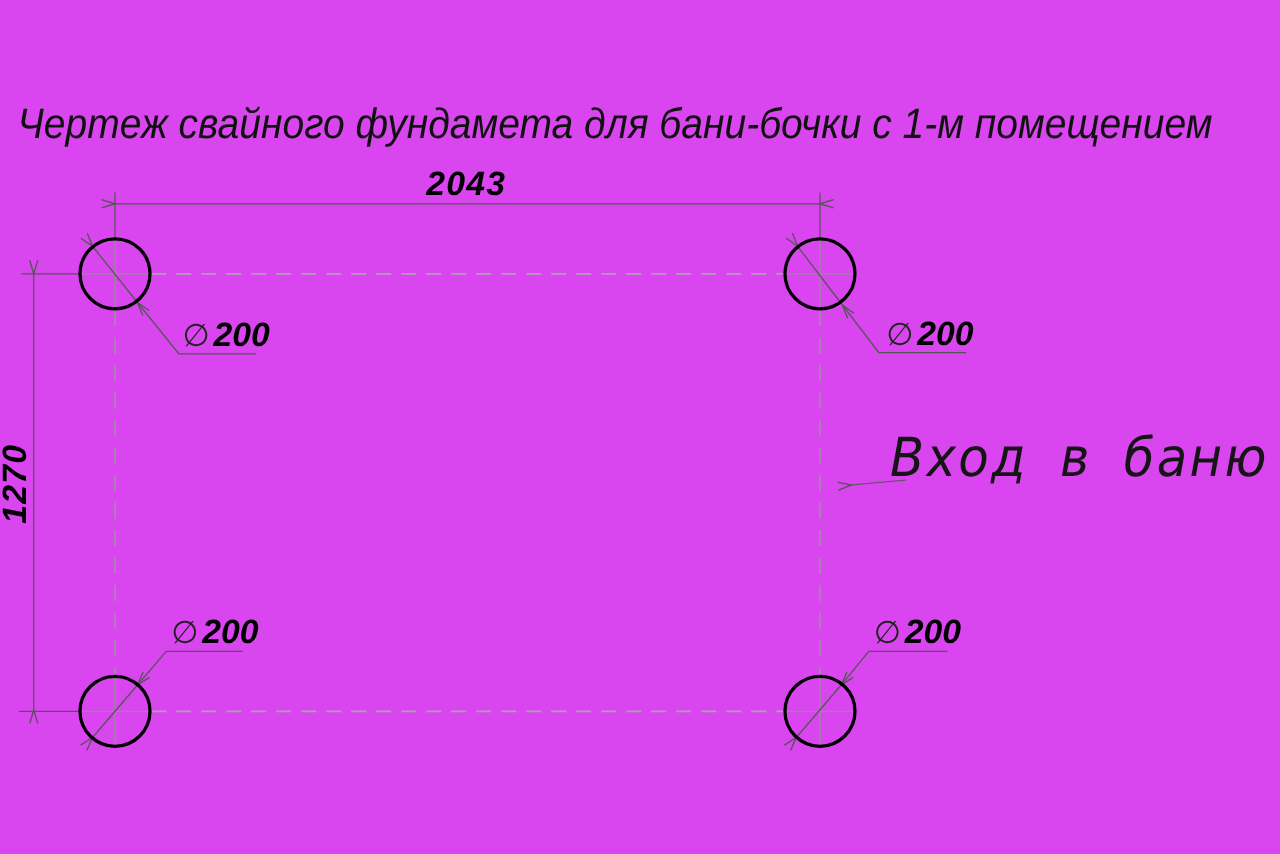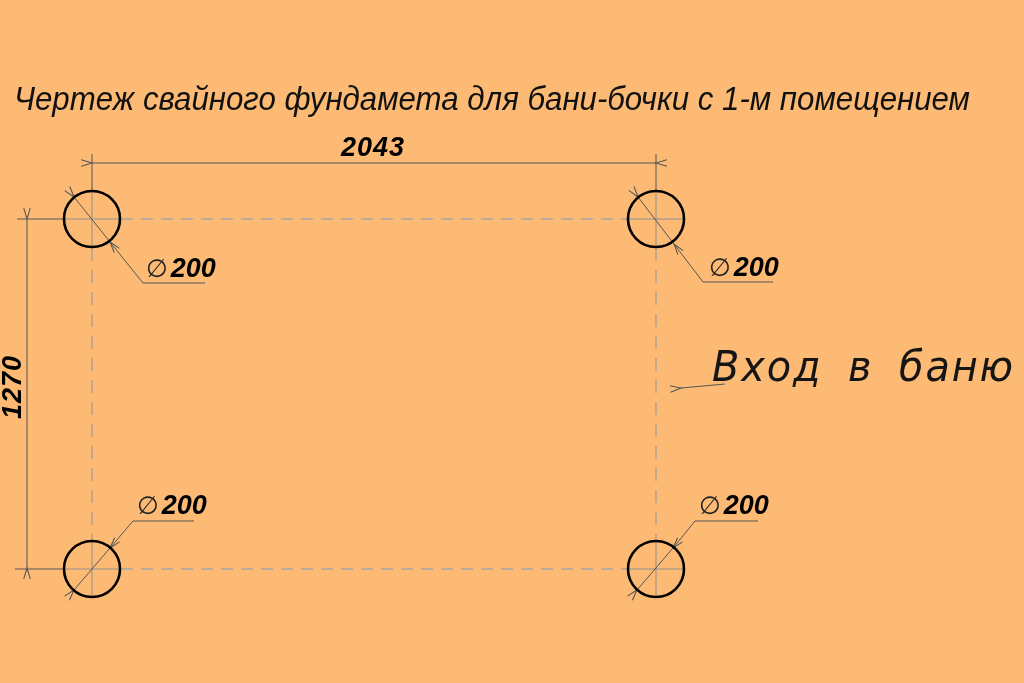--- a/index.html
+++ b/index.html
@@ -5,21 +5,21 @@
   html, body {
     margin: 0;
     padding: 0;
     background: #ffffff;
     font-family: "Liberation Sans", sans-serif;
   }
   .canvas {
     position: relative;
     width: 1024px;
     height: 683px;
-    background: #fdba74;
+    background: #d946ef;
     overflow: hidden;
   }
   svg { display: block; }
 
   .title-text {
     font-family: "Liberation Sans", sans-serif;
     font-style: italic;
     font-size: 34px;
     fill: #111111;
   }

